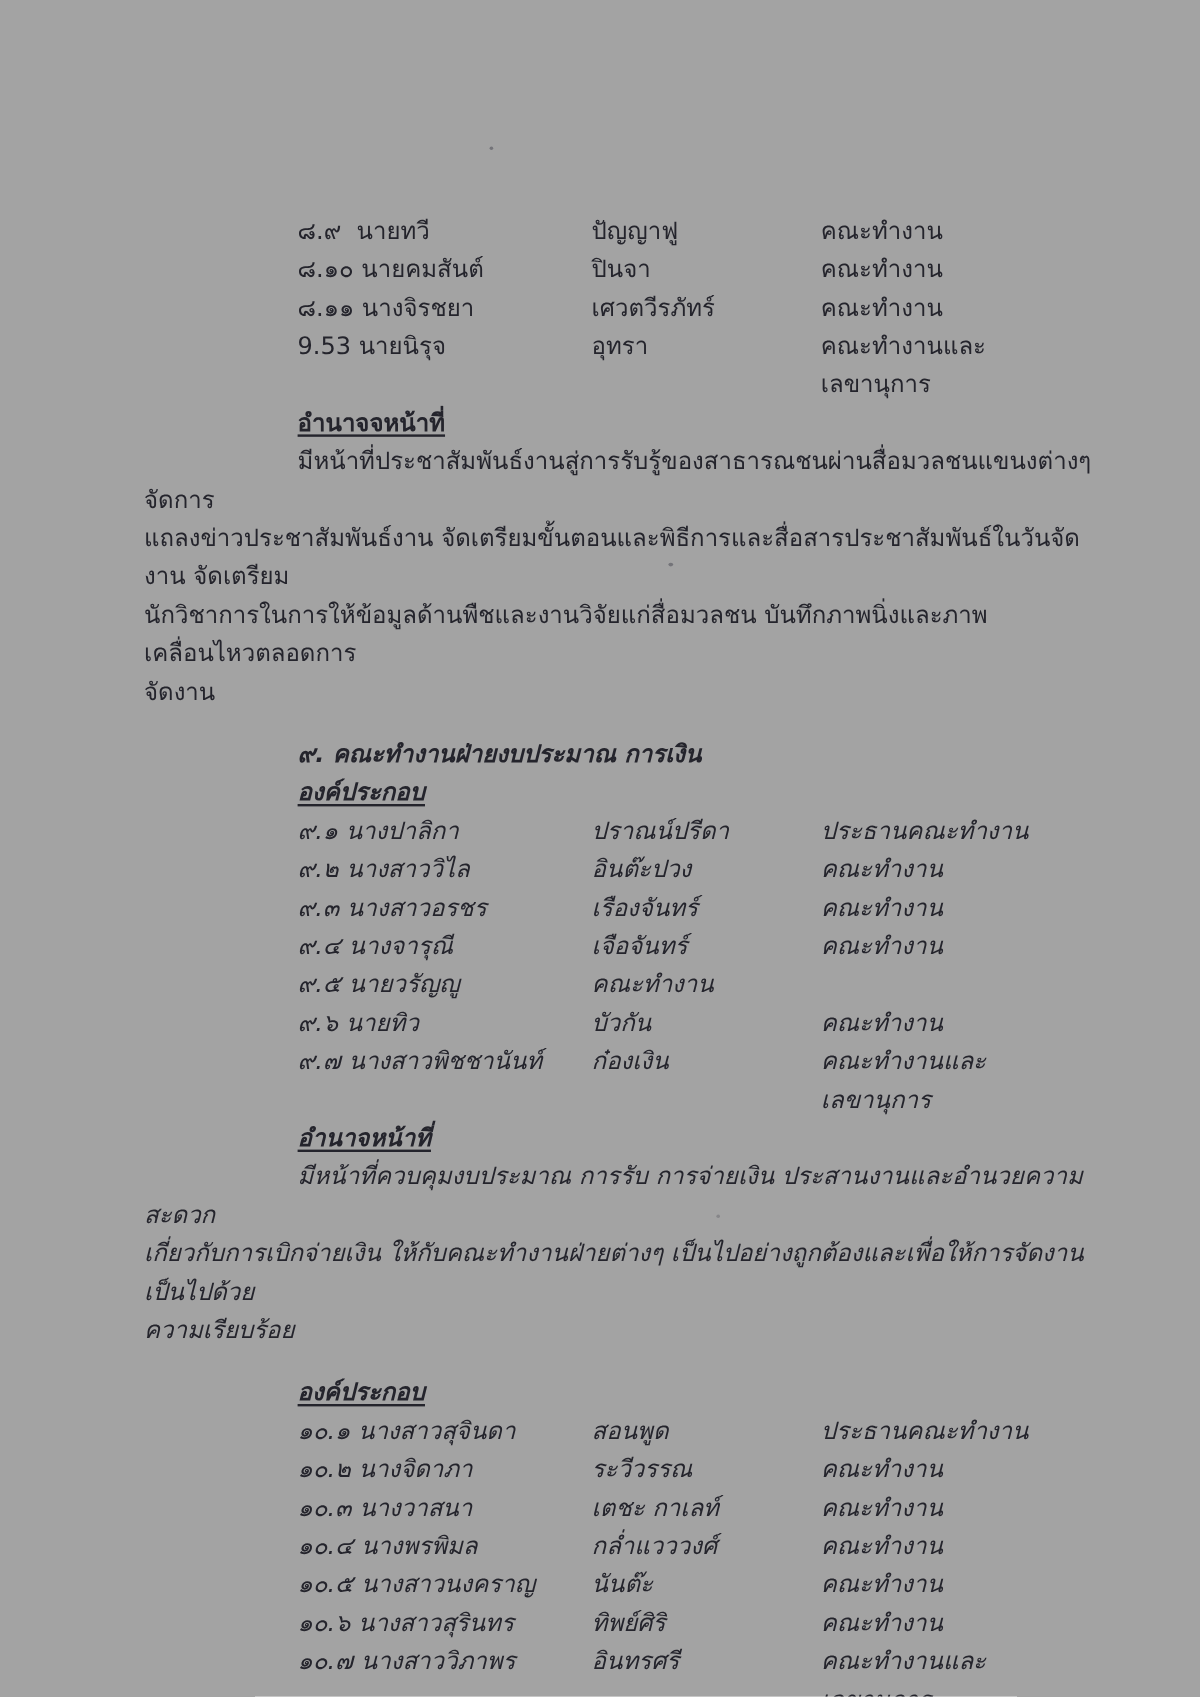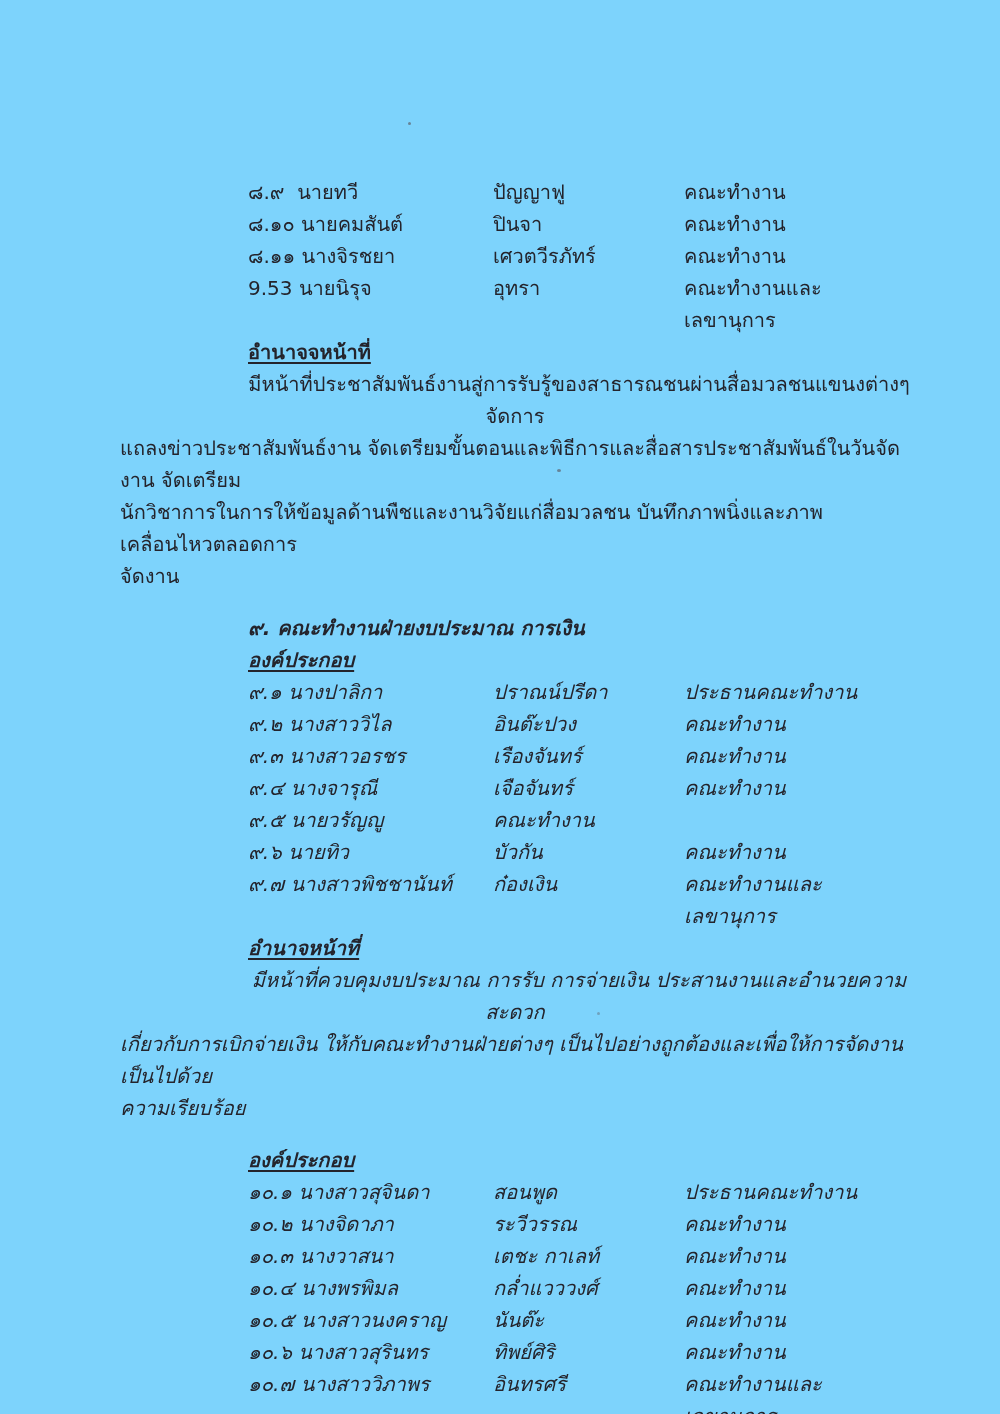--- a/index.html
+++ b/index.html
@@ -4,21 +4,21 @@
 <style>
   html, body {
     margin: 0;
     padding: 0;
     background: #ffffff;
   }
   .page {
     position: relative;
     width: 1000px;
     height: 1414px;
-    background: #7dd3fc;
+    background: #a3a3a3;
     overflow: hidden;
     color: #24242c;
     font-family: "DejaVu Sans", sans-serif;
   }
   .content {
     padding: 176px 90px 0 120px;
     font-size: 20px;
     line-height: 32px;
   }
   .pre { white-space: pre-wrap; }
@@ -35,21 +35,21 @@
   }
   .sub-heading {
     margin-left: 128px;
     font-weight: bold;
     text-decoration: underline;
     text-underline-offset: 3px;
     width: -moz-fit-content;
     width: fit-content;
   }
   .duty-line { }
-  .duty-line.first { text-indent: 128px; text-align: center; }
+  .duty-line.first { text-indent: 128px; }
   .section-gap { margin-top: 20px; font-style: italic; }
   .speck {
     position: absolute;
     background: #5a5a62;
     border-radius: 50%;
     width: 3px;
     height: 3px;
     opacity: 0.65;
   }
   .speck.s1 { left: 408px; top: 122px; }

